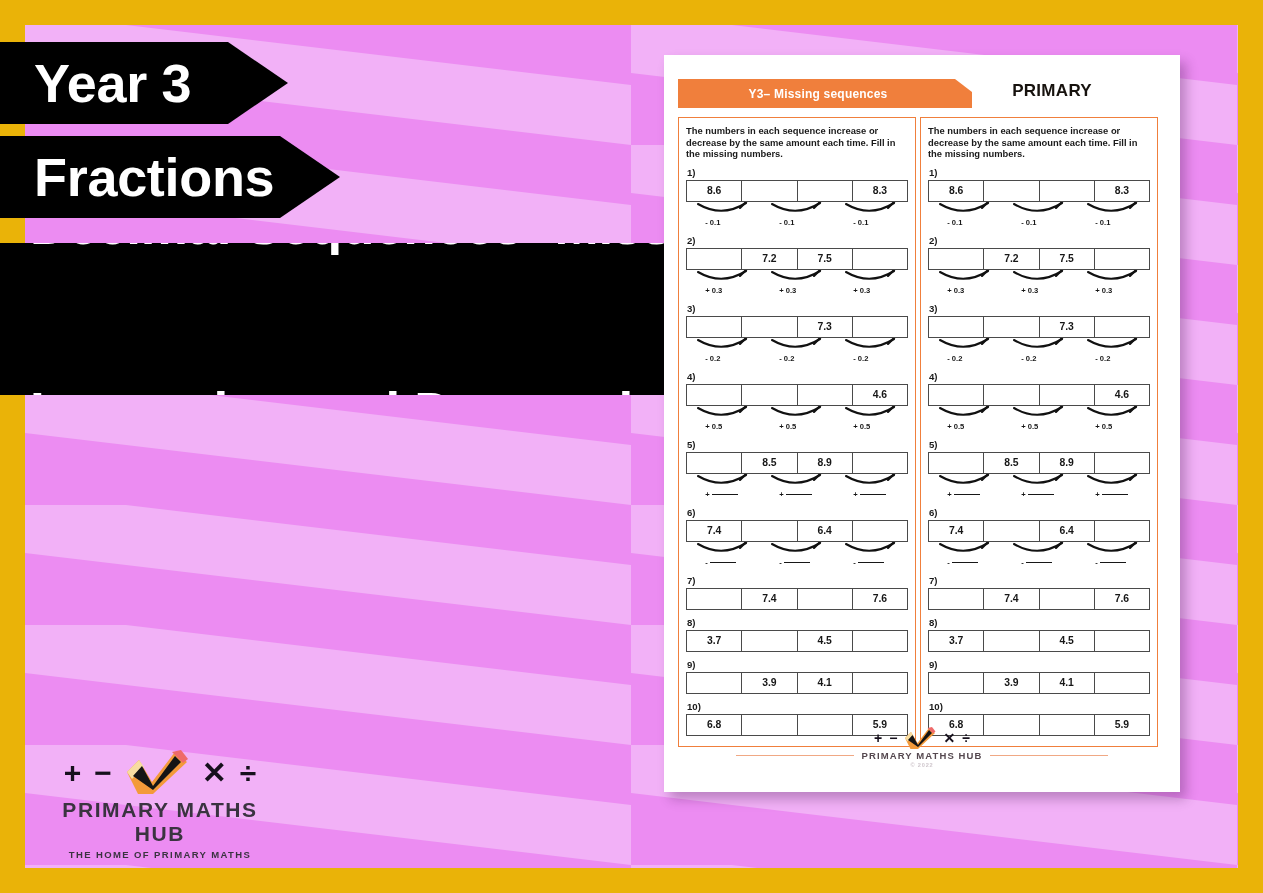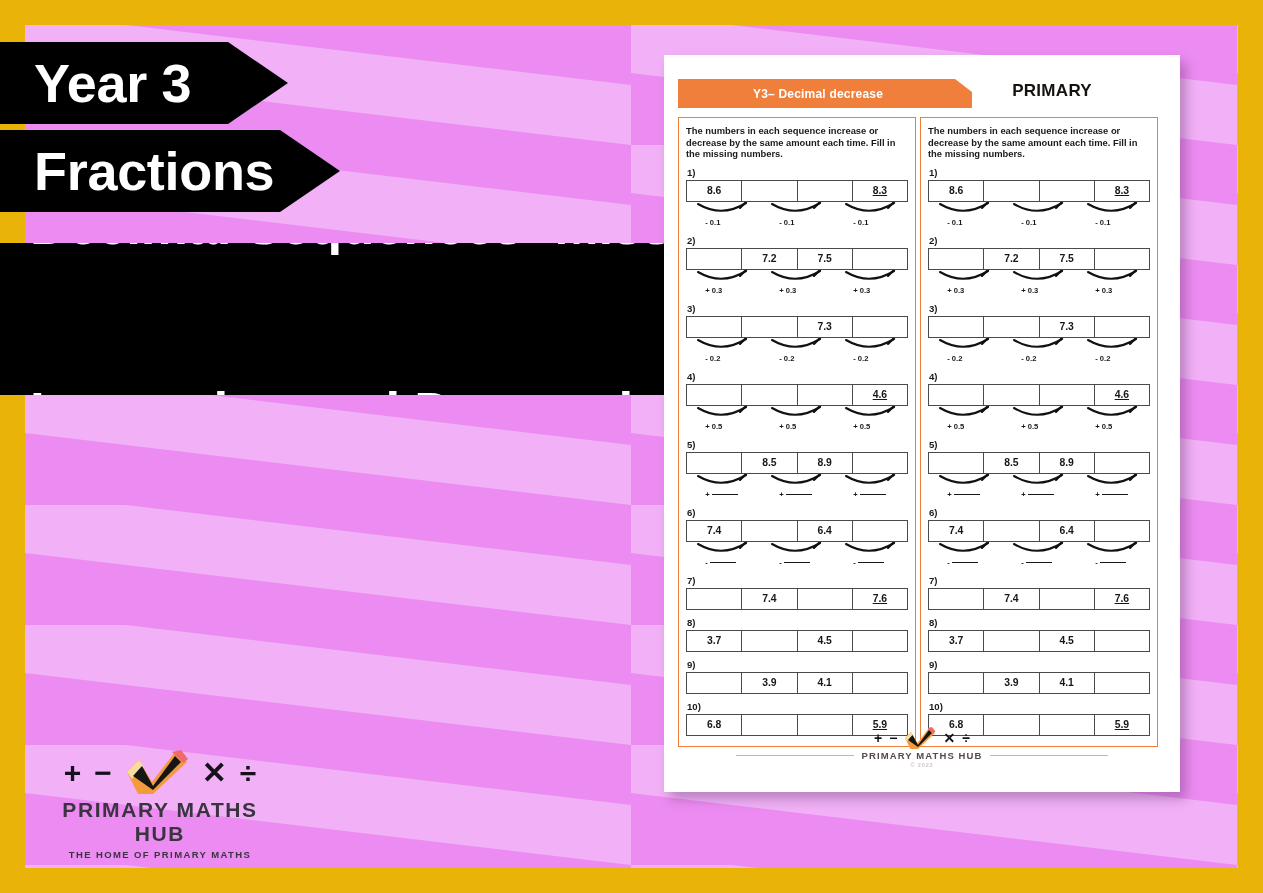--- a/index.html
+++ b/index.html
@@ -24,21 +24,21 @@
     display: flex; align-items: center;
     font-weight: 700; white-space: pre;
     letter-spacing: -0.3px;
   }
   .banner-1 {
     left: 0px; top: 42px; width: 288px; height: 82px;
     padding-left: 34px; font-size: 54px; line-height: 58px;
     clip-path: polygon(0 0, 228px 0, 288px 41px, 228px 82px, 0 82px);
   }
   .banner-2 {
-    left: 0px; top: 130px; width: 340px; height: 82px;
+    left: 0px; top: 136px; width: 340px; height: 82px;
     padding-left: 34px; font-size: 54px; line-height: 58px;
     clip-path: polygon(0 0, 280px 0, 340px 41px, 280px 82px, 0 82px);
   }
   .banner-3 {
     left: 0px; top: 243px; width: 1046px; height: 152px;
     padding-left: 30px; font-size: 53px; line-height: 62px;
     align-items: center;
     clip-path: polygon(0 0, 970px 0, 1046px 76px, 970px 152px, 0 152px);
   }
   .banner-3 .btxt { display: block; }
@@ -89,21 +89,21 @@
   }
   .instr { font-size: 9.4px; line-height: 11.6px; color: #1a1a1a; font-weight: 600; }
   .qnum { font-size: 9.6px; font-weight: 700; color: #1a1a1a; margin: 7px 0 2px 1px; }
 
   .seq { display: flex; width: 100%; border: 1.3px solid #4a4a4a; height: 22px; }
   .cell {
     flex: 1 1 0; border-right: 1.3px solid #4a4a4a;
     display: flex; align-items: center; justify-content: center;
     font-size: 10.4px; font-weight: 700; color: #171717;
   }
-  .cell:last-child { border-right: none; text-decoration: underline; }
+  .cell:last-child { border-right: none; }
 
   .arrows { position: relative; height: 26px; width: 100%; }
   .arrows svg { position: absolute; left: 0; top: 0; }
   .oplbl {
     position: absolute; font-size: 7.6px; font-weight: 700; color: #171717;
     white-space: pre;
   }
   .oplbl.blank::after {
     content: ""; display: inline-block; width: 26px;
     border-bottom: 1.1px solid #171717; margin-left: 2px;
@@ -172,21 +172,21 @@
     </div>
     <div class="pmh-name">PRIMARY MATHS HUB</div>
     <div class="pmh-sub">THE HOME OF PRIMARY MATHS</div>
   </div>
 
   <div class="sheet">
     <div class="sheet-inner">
 
       <div class="sheet-head">
         <div class="y3-banner">
-          <span>Y3– Decimal decrease</span>
+          <span>Y3– Missing sequences</span>
         </div>
         <div class="answers-title">PRIMARY</div>
       </div>
 
       <div class="cols">
         <div class="col" id="col-questions">
             <div class="instr">The numbers in each sequence increase or decrease by the same amount each time. Fill in the missing numbers.</div>
             <div class="qnum">1)</div>
             <div class="seq">
               <div class="cell">8.6</div>

